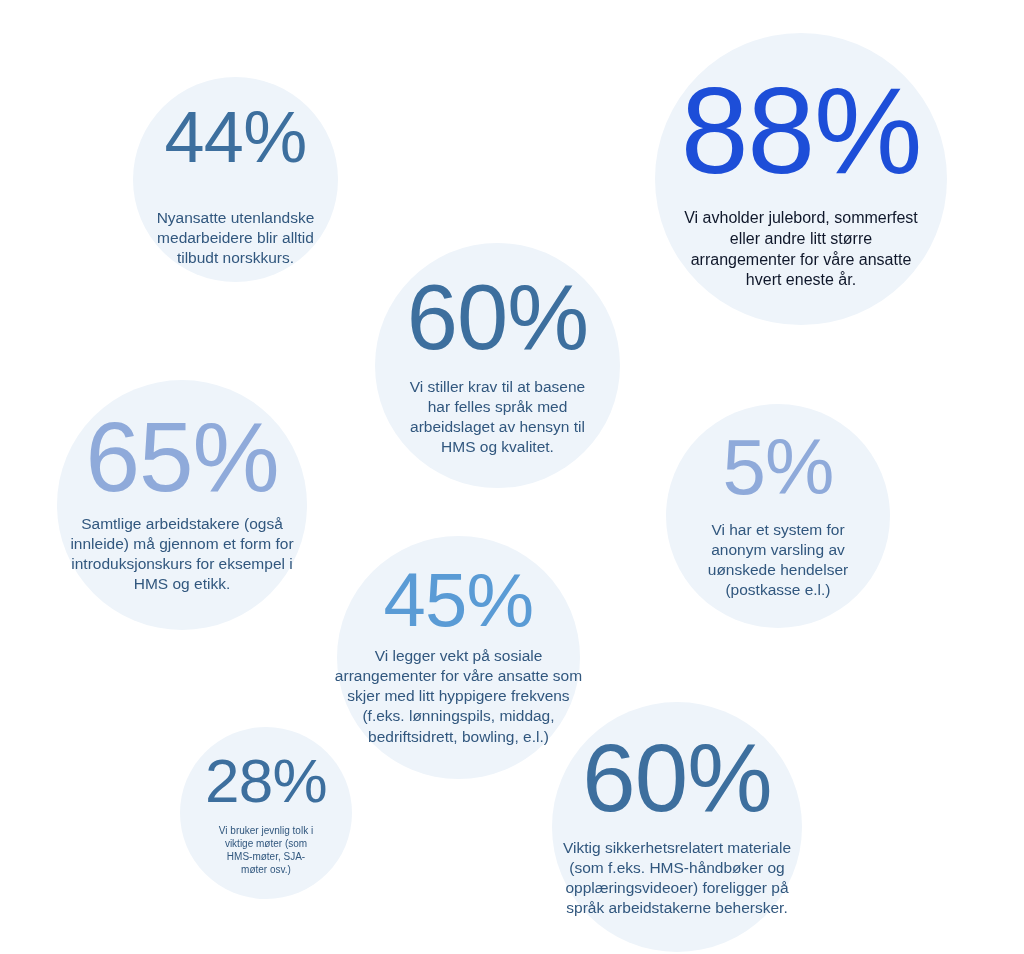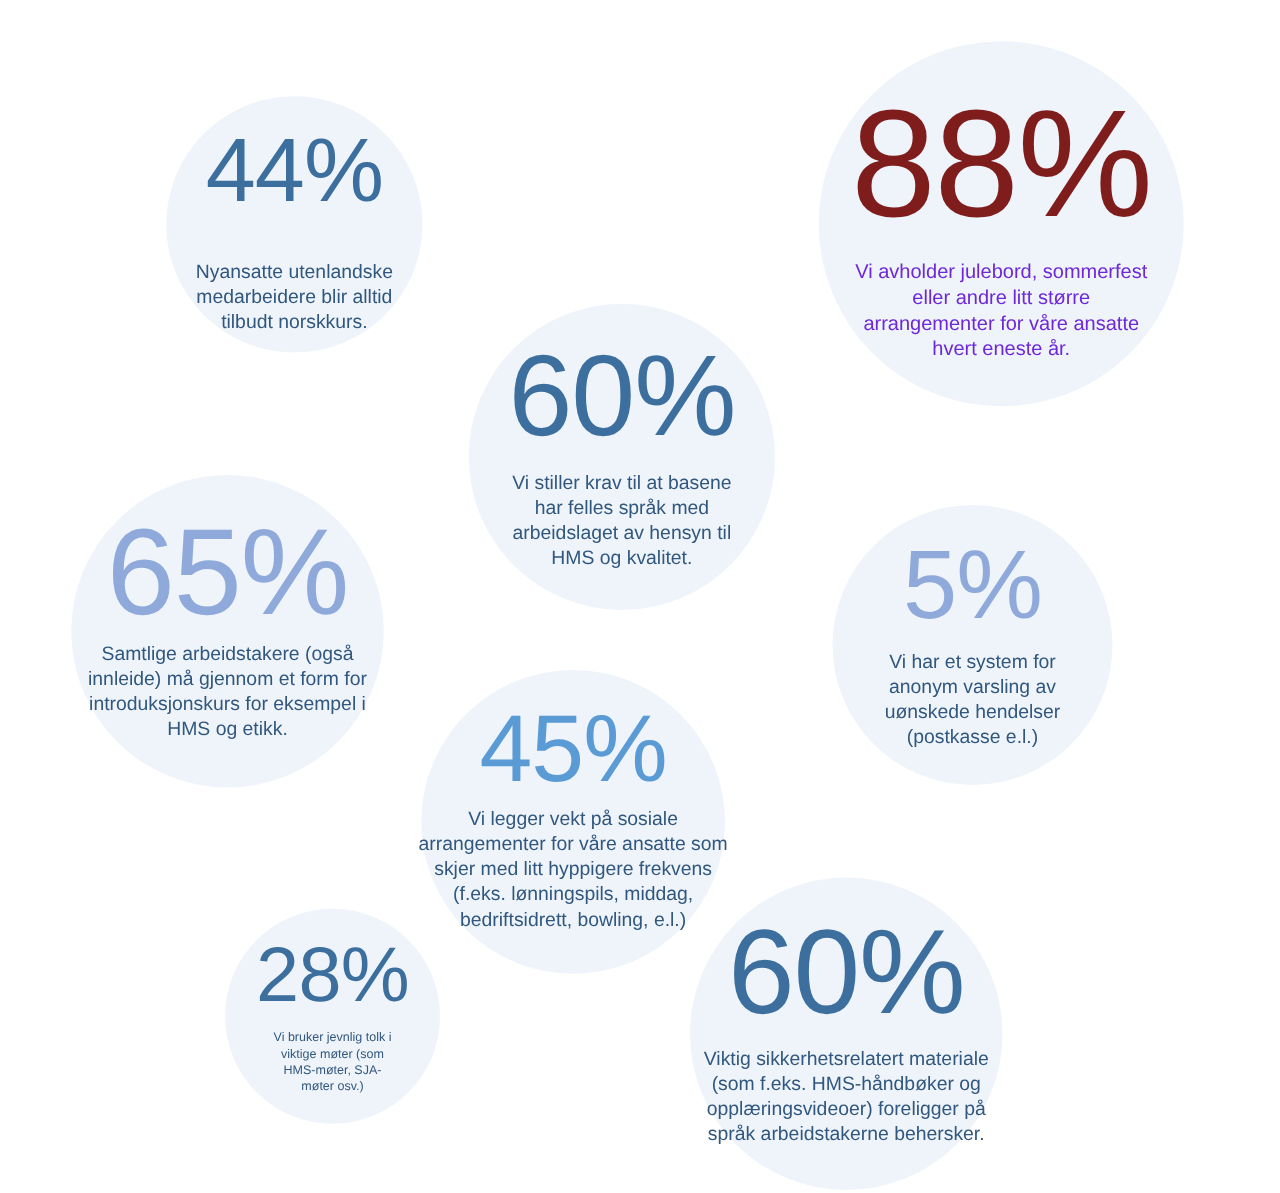--- a/index.html
+++ b/index.html
@@ -81,22 +81,22 @@
 <div id="canvas" style="background: rgb(255, 255, 255);">
 
   <div class="stat-circle c-44" style="background-color: rgb(238, 244, 250);">
     <div class="stat-number" style="color: rgb(61, 111, 158);">44%</div>
     <div class="stat-caption" style="color: rgb(49, 87, 126); margin-top: 35px;">Nyansatte utenlandske
 medarbeidere blir alltid
 tilbudt norskkurs.</div>
   </div>
 
   <div class="stat-circle c-88" style="background-color: rgb(238, 244, 250);">
-    <div class="stat-number" style="color: #7f1d1d;">88%</div>
-    <div class="stat-caption" style="color: #6d28d9;">Vi avholder julebord, sommerfest
+    <div class="stat-number" style="color: #1d4ed8;">88%</div>
+    <div class="stat-caption" style="color: #0f172a;">Vi avholder julebord, sommerfest
 eller andre litt større
 arrangementer for våre ansatte
 hvert eneste år.</div>
   </div>
 
   <div class="stat-circle c-60a" style="background-color: rgb(238, 244, 250);">
     <div class="stat-number" style="color: rgb(61, 111, 158);">60%</div>
     <div class="stat-caption" style="color: rgb(49, 87, 126);">Vi stiller krav til at basene
 har felles språk med
 arbeidslaget av hensyn til

